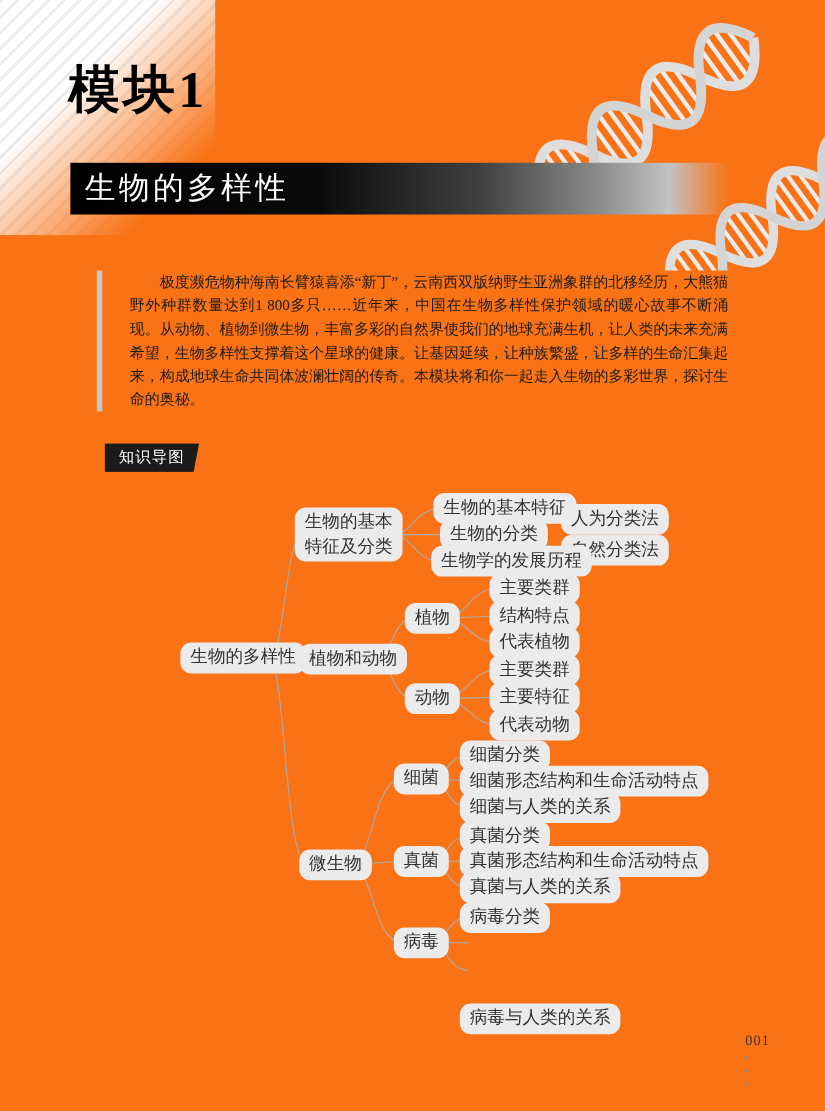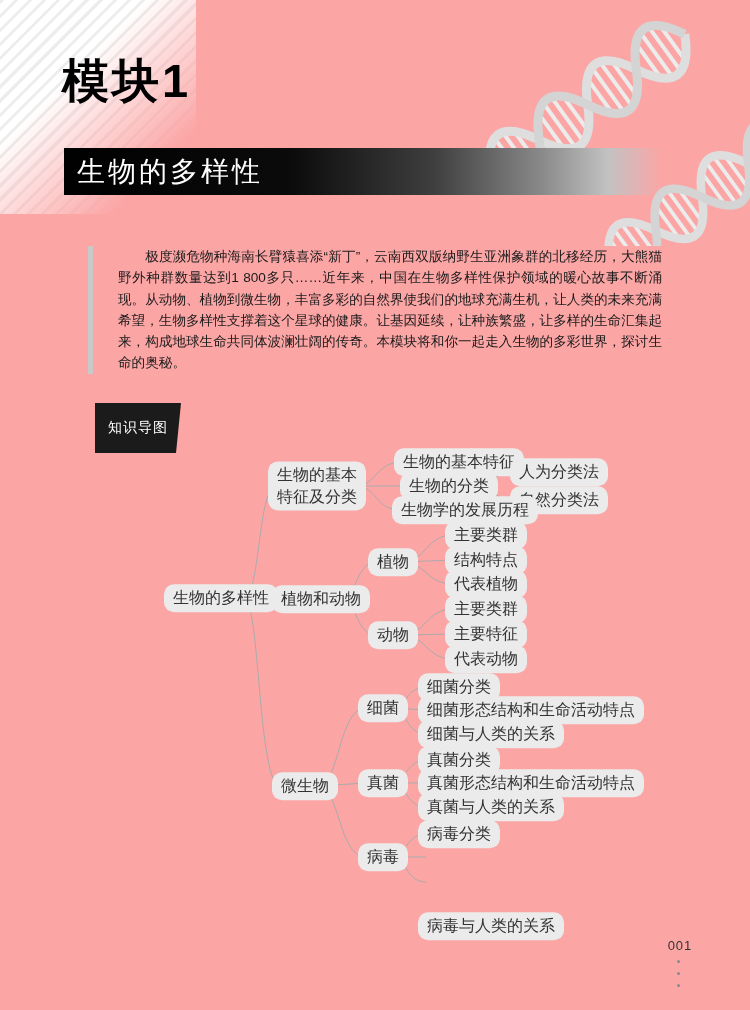--- a/index.html
+++ b/index.html
@@ -1,19 +1,19 @@
 <!DOCTYPE html>
 <html><head>
 <meta charset="utf-8">
 <style>
   html,body{margin:0;padding:0;background:#888;}
   .page{
     position:relative;width:750px;height:1010px;margin:0 auto;
-    background:#fca5a5;overflow:hidden;
-    font-family:Liberation Sans, sans-serif;
+    background:#f97316;overflow:hidden;
+    font-family:Liberation Serif, serif;
     color:#1a1a1a;
   }
   
   .stripes{
     position:absolute;left:0;top:0;width:196px;height:214px;
     background:repeating-linear-gradient(135deg,#ededed 0 3px,#ffffff 3px 10px);
     -webkit-mask-image:linear-gradient(135deg,#000 35%,transparent 80%);
     mask-image:linear-gradient(135deg,#000 35%,transparent 80%);
   }
   
@@ -37,37 +37,37 @@
     border-left:5px solid #c9c9c9;padding-left:25px;
   }
   .intro p{
     margin:0;font-size:13.6px;line-height:21.3px;text-align:justify;
     text-indent:2em;color:#1a1a1a;
   }
   
   .section-badge{
     position:absolute;left:95px;top:403px;
     background:#1b1b1b;color:#fff;font-size:14px;letter-spacing:1px;
-    padding:16px 13px;
+    padding:4px 13px;
     clip-path:polygon(0 0,100% 0,calc(100% - 5px) 100%,0 100%);
     text-align:center;
   }
   
   .connectors{position:absolute;left:0;top:0;z-index:0;}
   .node{
     position:absolute;z-index:1;transform:translateY(-50%);
     background:#ebebeb;color:#333;
     font-size:16px;line-height:1.35;white-space:nowrap;
     padding:3px 9px;border-radius:10px;
   }
   .node--wrap{white-space:normal;width:80px;text-align:right;}
   
   .page-number{
     position:absolute;left:660px;top:938px;width:40px;
-    font-size:13px;letter-spacing:1px;color:#333;text-align:center;
+    font-size:13px;letter-spacing:1px;color:#333;text-align:right;
   }
   .footer-dots{
     position:absolute;left:677px;top:960px;display:flex;flex-direction:column;gap:9px;
   }
   .footer-dots i{width:3px;height:3px;border-radius:50%;background:#8a8a8a;}
 </style>
 </head>
 <body>
 
 <div class="page">

